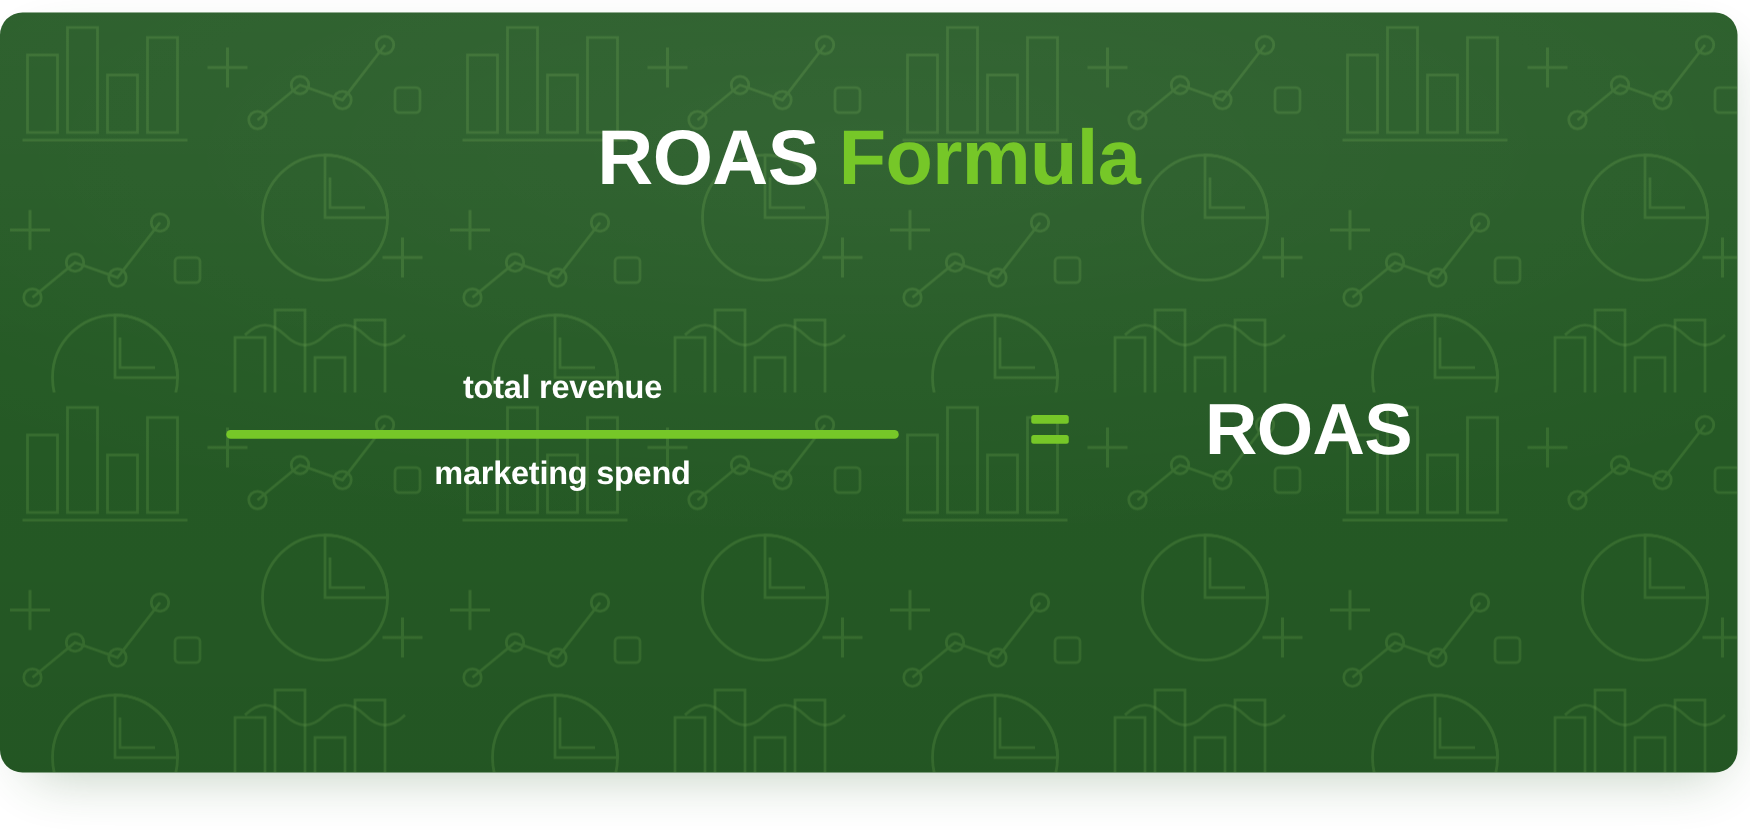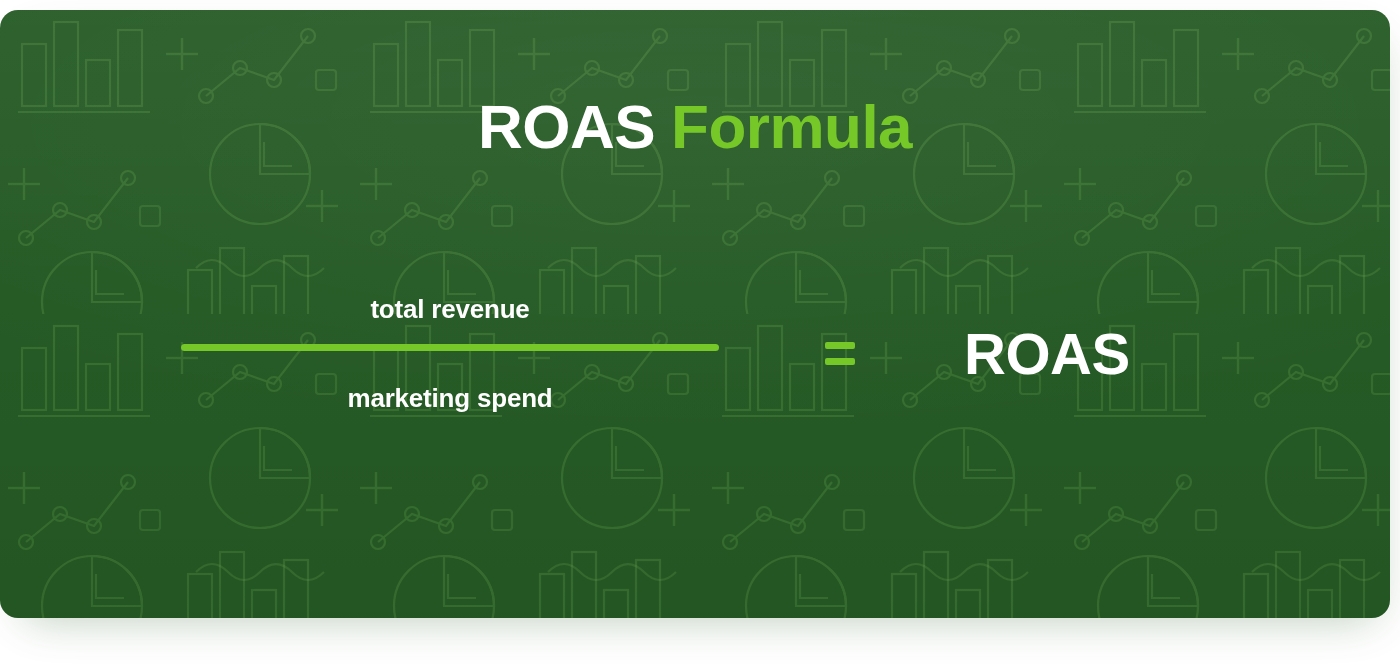--- a/index.html
+++ b/index.html
@@ -100,21 +100,21 @@
 
   .frac-num, .frac-den {
     color:#ffffff;
     font-size:26px;
     font-weight:bold;
     line-height:1;
     letter-spacing:-0.2px;
     white-space:nowrap;
   }
   .frac-num { padding-bottom:22px; }
-  .frac-den { padding-top:34px; }
+  .frac-den { padding-top:14px; }
 
   .frac-bar {
     width:538px;
     height:7px;
     border-radius:4px;
     background:#76c728;
   }
 
   .equals {
     width:120px;

